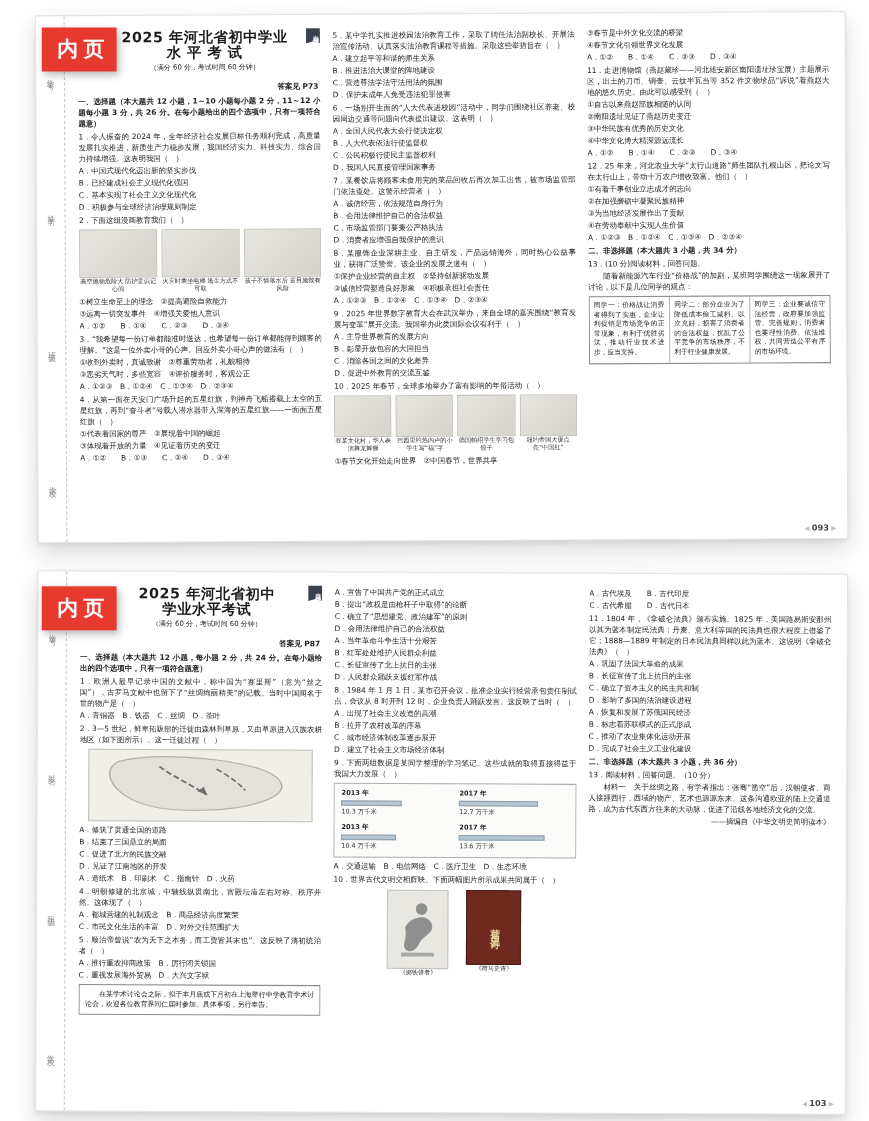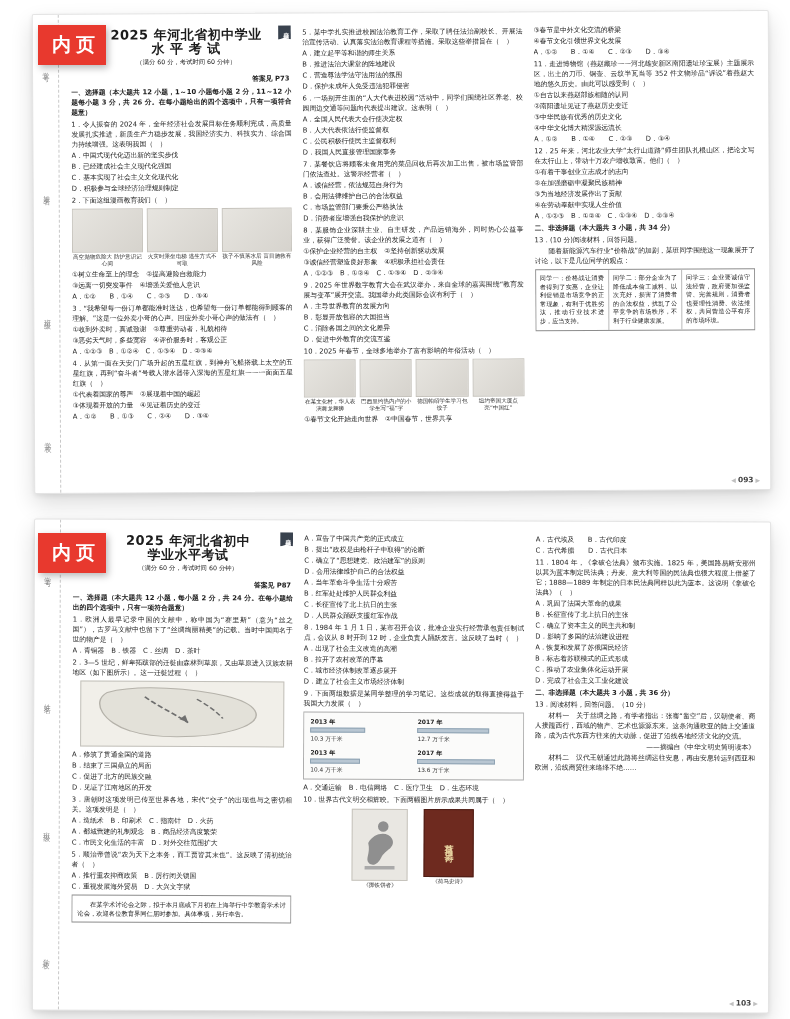--- a/index.html
+++ b/index.html
@@ -236,22 +236,22 @@
                 <path d="M18 10 C40 2 78 6 100 13 C122 20 128 33 112 42 C92 53 52 54 34 46 C16 39 6 19 18 10 Z" fill="#e3e1d9" stroke="#b5b2aa" stroke-width="1"></path>
                 <path d="M44 14 C52 22 62 28 74 38" stroke="#6f6f6f" fill="none" stroke-width="1.4" stroke-dasharray="4 2"></path>
                 <polygon points="74,38 68,35 72,31" fill="#6f6f6f"></polygon>
                 <path d="M80 16 C88 22 94 28 98 34" stroke="#6f6f6f" fill="none" stroke-width="1.2" stroke-dasharray="4 2"></path>
               </svg>
             </div>
             <div class="blk ln">A．修筑了贯通全国的道路</div>
             <div class="blk ln">B．结束了三国鼎立的局面</div>
             <div class="blk ln">C．促进了北方的民族交融</div>
             <div class="blk ln">D．见证了江南地区的开发</div>
-            <div class="blk q">3．唐朝时这项发明已传至世界各地，宋代“交子”的出现也与之密切相关。这项发明是（　）</div>
             <div class="blk ln">A．造纸术　B．印刷术　C．指南针　D．火药</div>
+            <div class="blk q">4．明朝修建的北京城，中轴线纵贯南北，宫殿坛庙左右对称、秩序井然。这体现了（　）</div>
             <div class="blk ln">A．都城营建的礼制观念　B．商品经济高度繁荣</div>
             <div class="blk ln">C．市民文化生活的丰富　D．对外交往范围扩大</div>
             <div class="blk q">5．顺治帝曾说“农为天下之本务，而工贾皆其末也”。这反映了清初统治者（　）</div>
             <div class="blk ln">A．推行重农抑商政策　B．厉行闭关锁国</div>
             <div class="blk ln">C．重视发展海外贸易　D．大兴文字狱</div>
             <div class="notebox">　　在某学术讨论会之际，拟于本月底或下月初在上海举行中学教育学术讨论会，欢迎各位教育界同仁届时参加。具体事项，另行奉告。</div>
           </div>
         <div class="col" id="p1c1">
             <div class="blk ln">A．宣告了中国共产党的正式成立</div>
             <div class="blk ln">B．提出“政权是由枪杆子中取得”的论断</div>
@@ -319,19 +319,18 @@
             <div class="blk ln">C．确立了资本主义的民主共和制</div>
             <div class="blk ln">D．影响了多国的法治建设进程</div>
             <div class="blk ln">A．恢复和发展了苏俄国民经济</div>
             <div class="blk ln">B．标志着苏联模式的正式形成</div>
             <div class="blk ln">C．推动了农业集体化运动开展</div>
             <div class="blk ln">D．完成了社会主义工业化建设</div>
             <div class="blk sec">二、非选择题（本大题共 3 小题，共 36 分）</div>
             <div class="blk q">13．阅读材料，回答问题。（10 分）</div>
             <div class="blk ln">　　材料一　关于丝绸之路，有学者指出：张骞“凿空”后，汉朝使者、商人接踵西行，西域的物产、艺术也源源东来。这条沟通欧亚的陆上交通道路，成为古代东西方往来的大动脉，促进了沿线各地经济文化的交流。</div>
             <div class="blk ref">——摘编自《中华文明史简明读本》</div>
-            <div class="blk ln">　　材料二　汉代王朝通过此路将丝绸运往安息，再由安息转运到西亚和欧洲，沿线商贸往来络绎不绝……</div>
           </div>
       </div>
       <div class="pgno"><span class="arr">◀</span><b>103</b><span class="arr">▶</span></div>
     </div>
   </div>
 </div>
 
 </body></html>

